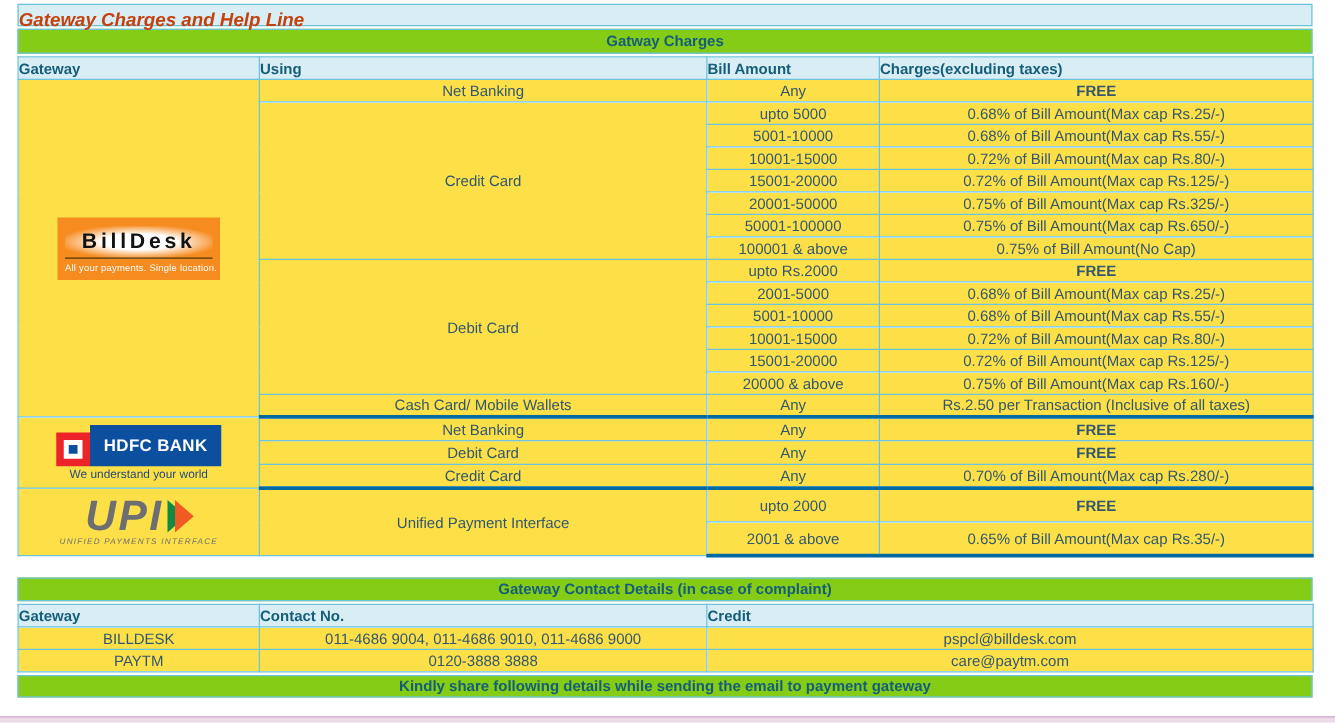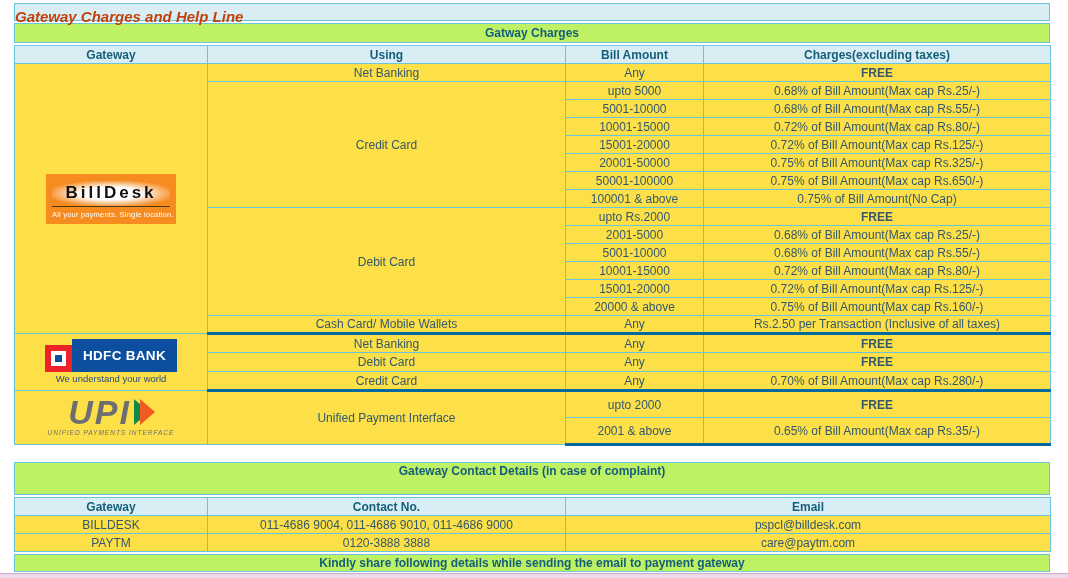--- a/index.html
+++ b/index.html
@@ -6,31 +6,31 @@
   html,body { width:1068px; height:578px; background:#ffffff; overflow:hidden;
     font-family:"Liberation Sans", sans-serif; }
   .page { position:relative; width:1036px; margin-left:14px; padding-top:3px; }
 
   .title-bar {
     height:18px; background:#d9edf5; border:1px solid #6bc4db;
     color:#c2410c; font-style:italic; font-size:15px; font-weight:bold;
     text-align:left; line-height:25px; margin-bottom:2px;
   }
   .bar {
-    height:20px; background:#bef264; border:1px solid #6bc4db;
+    height:20px; background:#84cc16; border:1px solid #6bc4db;
     color:#155e79; font-weight:bold; font-size:12px;
     text-align:center; line-height:18px; margin-bottom:2px;
   }
-  .bar.contact-bar { margin-top:16px; height:33px; line-height:17px; }
+  .bar.contact-bar { margin-top:16px; height:19px; line-height:17px; }
   .bar.footer-bar { margin-bottom:17px; height:18px; line-height:16px; }
 
   table.tbl { width:1036px; border-collapse:collapse; table-layout:fixed; margin-bottom:2px; }
   table.tbl th {
     background:#d9edf5; border:1px solid #6bc4db; color:#155e79;
-    font-size:12px; font-weight:bold; height:18px; text-align:center;
+    font-size:12px; font-weight:bold; height:18px; text-align:left;
   }
   table.tbl td {
     background:#fde047; border:1px solid #6bc4db; color:#33586e;
     font-size:12px; text-align:center; vertical-align:middle;
     height:18px; padding:0 2px; white-space:nowrap; overflow:hidden;
   }
   table.charges tr.g-hdfc td { height:19px; }
   table.charges tr.g-upi td { height:27px; }
   table.tbl tr.group-end td { border-bottom:3px solid #0369a1; }
   td.free { color:#ed1c24; font-weight:bold; }
@@ -208,21 +208,21 @@
   <table class="tbl contacts">
     <colgroup>
       <col style="width:193px">
         <col style="width:358px">
         <col style="width:485px">
     </colgroup>
     <tbody>
         <tr>
           <th>Gateway</th>
           <th>Contact No.</th>
-          <th>Email</th>
+          <th>Credit</th>
         </tr>
         <tr>
           <td>BILLDESK</td>
           <td>011-4686 9004, 011-4686 9010, 011-4686 9000</td>
           <td>pspcl@billdesk.com</td>
         </tr>
         <tr>
           <td>PAYTM</td>
           <td>0120-3888 3888</td>
           <td>care@paytm.com</td>

